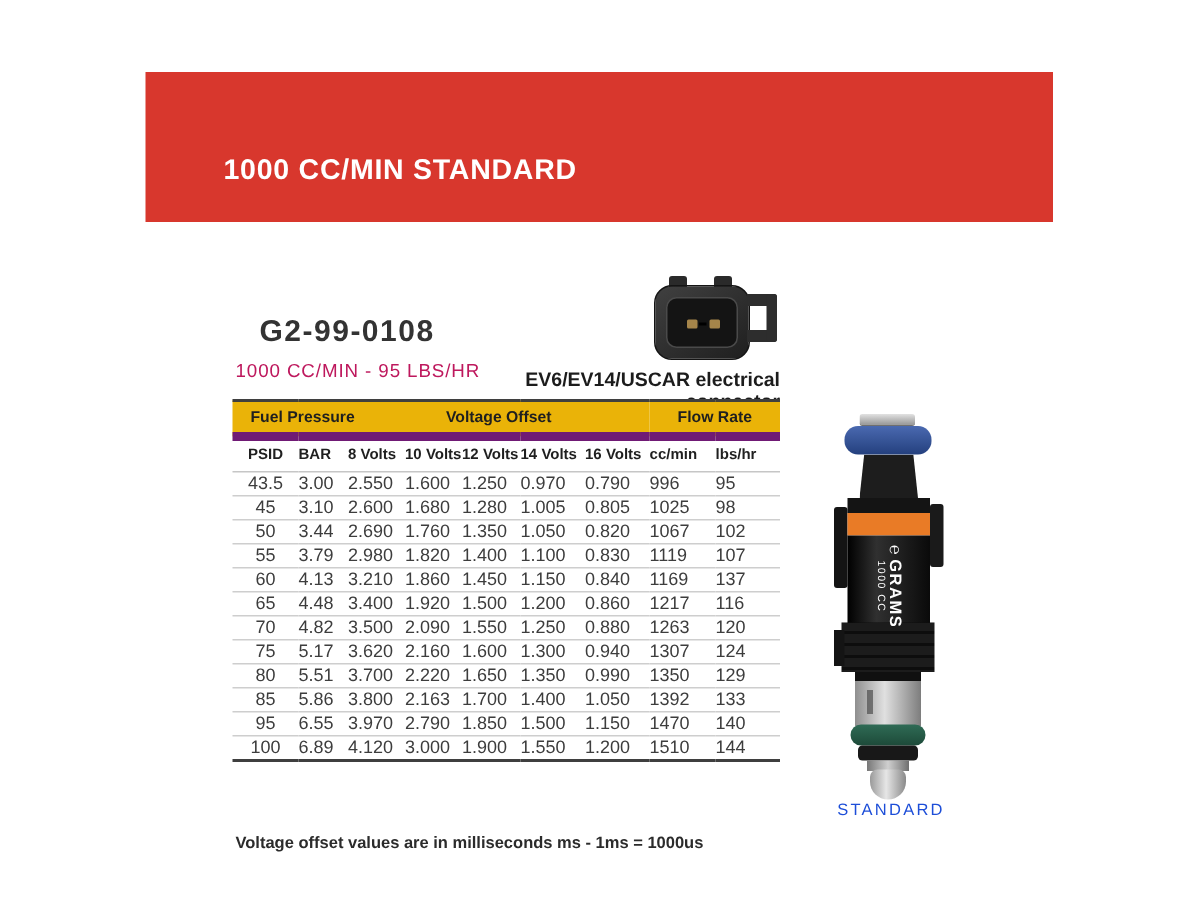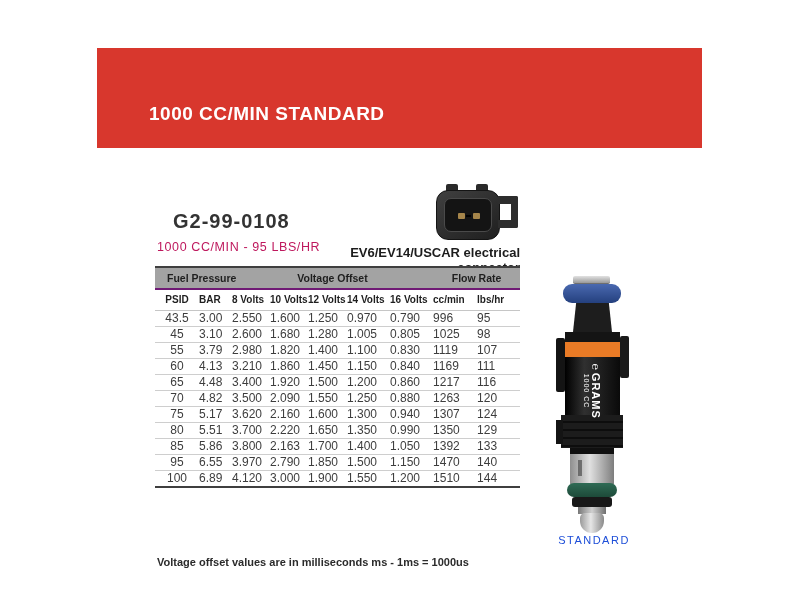--- a/index.html
+++ b/index.html
@@ -54,22 +54,22 @@
   }
 
   
   .spec-table {
     position:absolute; left:155px; top:266px; width:365px;
     border-collapse:collapse; table-layout:fixed;
     border-top:2px solid #3f3f3f; border-bottom:2px solid #3f3f3f;
   }
   .spec-table th, .spec-table td { padding:0; white-space:nowrap; }
   .group-row th {
-    background:#a3a3a3; height:20px; line-height:20px;
-    border-bottom:2px solid #701a75;
+    background:#eab308; height:20px; line-height:20px;
+    border-bottom:6px solid #701a75;
     font-size:10.5px; font-weight:bold; color:#1f1f1f; text-align:center;
   }
   .group-row th.gh-left { text-align:left; padding-left:12px; }
   .col-row th {
     background:#ffffff; height:20px; line-height:20px;
     border-bottom:1px solid #c6c6c6;
     font-size:10px; font-weight:bold; color:#1f1f1f; text-align:left;
   }
   .col-row th:first-child { text-align:center; }
   .spec-table tbody td {
@@ -198,40 +198,51 @@
           <td>3.10</td>
           <td>2.600</td>
           <td>1.680</td>
           <td>1.280</td>
           <td>1.005</td>
           <td>0.805</td>
           <td>1025</td>
           <td>98</td>
         </tr>
         <tr>
+          <td>50</td>
+          <td>3.44</td>
+          <td>2.690</td>
+          <td>1.760</td>
+          <td>1.350</td>
+          <td>1.050</td>
+          <td>0.820</td>
+          <td>1067</td>
+          <td>102</td>
+        </tr>
+        <tr>
           <td>55</td>
           <td>3.79</td>
           <td>2.980</td>
           <td>1.820</td>
           <td>1.400</td>
           <td>1.100</td>
           <td>0.830</td>
           <td>1119</td>
           <td>107</td>
         </tr>
         <tr>
           <td>60</td>
           <td>4.13</td>
           <td>3.210</td>
           <td>1.860</td>
           <td>1.450</td>
           <td>1.150</td>
           <td>0.840</td>
           <td>1169</td>
-          <td>111</td>
+          <td>137</td>
         </tr>
         <tr>
           <td>65</td>
           <td>4.48</td>
           <td>3.400</td>
           <td>1.920</td>
           <td>1.500</td>
           <td>1.200</td>
           <td>0.860</td>
           <td>1217</td>

